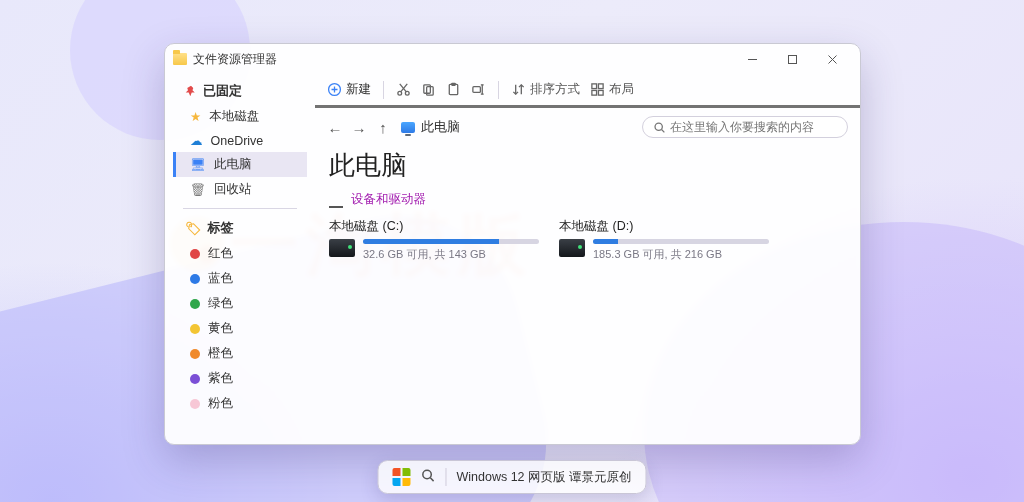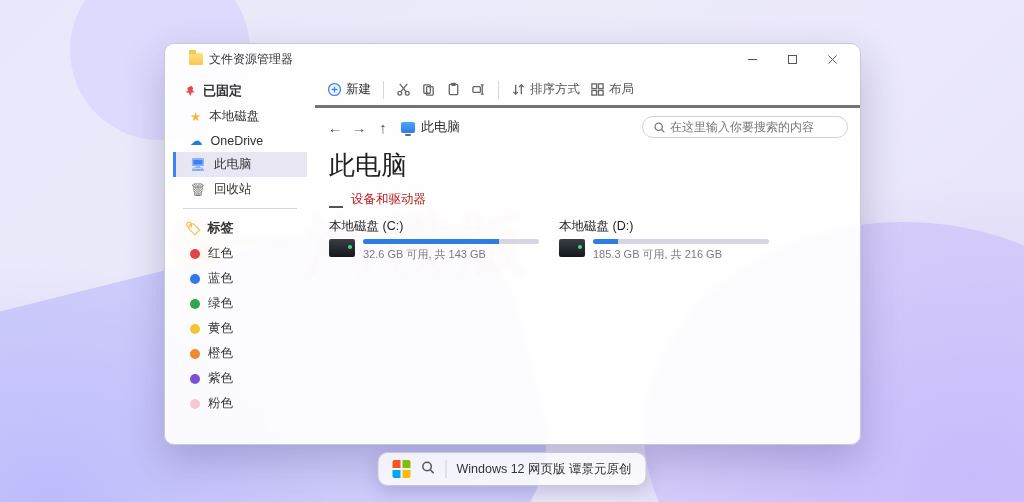--- a/index.html
+++ b/index.html
@@ -23,21 +23,21 @@
 .wm-dot { display:inline-block; width:54px; height:54px; border-radius:50%; background:rgba(244,168,48,0.35); vertical-align:middle; margin-right:6px; position:relative; top:-6px; }
 .wm-dot::after { content:""; position:absolute; width:18px; height:18px; background:rgba(216,84,36,0.45); border-radius:50%; left:28px; top:28px; }
 
 
 .window {
   position:absolute; left:164px; top:43px; width:697px; height:402px;
   background:rgba(255,255,255,0.93); border:1px solid #c9c9d3; border-radius:10px;
   box-shadow:0 16px 40px rgba(50,40,110,0.25); display:flex; flex-direction:column;
   backdrop-filter:blur(2px); z-index:5; overflow:hidden;
 }
-.titlebar { height:30px; display:flex; align-items:center; padding:8px 8px; font-size:12px; color:#333;margin-left:16px; }
+.titlebar { height:30px; display:flex; align-items:center; padding:8px 8px; font-size:12px; color:#333; }
 .titlebar .folder-ico { width:14px; height:12px; background:linear-gradient(#ffe089,#f7c84a); border-radius:1px; margin-right:6px; position:relative; }
 .titlebar .folder-ico::before { content:""; position:absolute; top:-3px; left:0; width:7px; height:4px; background:#f7c84a; border-radius:1px 1px 0 0; }
 .titlebar-spacer { flex:1; }
 .win-btn { width:40px; height:30px; display:flex; align-items:center; justify-content:center; color:#555; }
 .win-btn svg { width:11px; height:11px; }
 
 .body { display:flex; flex:1; min-height:0; }
 
 
 .sidebar { width:150px; padding:4px 8px 8px; border-right:0; font-size:12.5px; color:#333; overflow:hidden; }
@@ -68,36 +68,36 @@
 .nav-arrows { display:flex; gap:8px; color:#555; font-size:15px; }
 .nav-arrows span { width:16px; text-align:center; }
 .crumb { display:flex; align-items:center; gap:6px; font-size:13px; color:#303030; }
 .crumb .mon { width:14px; height:11px; background:linear-gradient(#4aa6ff,#2e7ae6); border-radius:2px; position:relative; }
 .crumb .mon::after { content:""; position:absolute; bottom:-3px; left:4px; width:6px; height:2px; background:#5f6b7a; border-radius:1px; }
 .searchbox { margin-left:auto; display:flex; align-items:center; gap:4px; border:1px solid #d3d0dd; border-radius:16px; padding:3px 10px; width:206px; background:#fff; }
 .searchbox input { border:0; outline:0; font-size:12px; flex:1; background:transparent; color:#333; }
 .searchbox svg { width:13px; height:13px; stroke:#777; fill:none; stroke-width:1.6; }
 
 .page-title { font-size:26px; font-weight:400; color:#222; padding:2px 14px 8px; }
-.section-title { display:flex; align-items:flex-end; gap:8px; padding:0 14px 6px; font-size:12.5px; color:#b91c1c; }
+.section-title { display:flex; align-items:flex-end; gap:8px; padding:0 14px 6px; font-size:12.5px; color:#a21caf; }
 .section-title .dash { width:14px; height:2px; background:#555; }
 
 .drives { display:flex; gap:20px; padding:4px 14px; }
 .drive { width:210px; }
 .drive-label { font-size:12.5px; color:#222; margin-bottom:4px; }
 .drive-row { display:flex; align-items:flex-start; gap:8px; }
 .drive-ico { width:26px; height:18px; background:linear-gradient(#3a3f46,#14171b); border-radius:2px; position:relative; flex:0 0 26px; }
 .drive-ico::after { content:""; position:absolute; right:3px; top:6px; width:4px; height:4px; background:#3fe27a; border-radius:50%; }
 .drive-info { flex:1; }
 .bar { height:5px; background:#d7d5e2; border-radius:3px; overflow:hidden; margin-bottom:3px; }
 .bar-fill { height:100%; background:#2f7de1; }
 .drive-sub { font-size:11px; color:#7a7885; }
 
 
-.taskbar { position:absolute; left:50%; bottom:16px; transform:translateX(-50%); height:34px; display:flex; align-items:center; gap:10px; padding:0 14px; background:rgba(255,255,255,0.82); border:1px solid #c9c6d6; border-radius:10px; box-shadow:0 6px 18px rgba(50,40,110,0.18); z-index:6; font-size:12.5px; color:#333; }
+.taskbar { position:absolute; left:50%; bottom:8px; transform:translateX(-50%); height:34px; display:flex; align-items:center; gap:10px; padding:0 14px; background:rgba(255,255,255,0.82); border:1px solid #c9c6d6; border-radius:10px; box-shadow:0 6px 18px rgba(50,40,110,0.18); z-index:6; font-size:12.5px; color:#333; }
 .tb-start { width:18px; height:18px; display:grid; grid-template-columns:1fr 1fr; grid-template-rows:1fr 1fr; gap:2px; }
 .tb-start span:nth-child(1){background:#f35325;border-radius:2px 0 0 0;}
 .tb-start span:nth-child(2){background:#81bc06;border-radius:0 2px 0 0;}
 .tb-start span:nth-child(3){background:#05a6f0;border-radius:0 0 0 2px;}
 .tb-start span:nth-child(4){background:#ffba08;border-radius:0 0 2px 0;}
 .taskbar svg { width:15px; height:15px; stroke:#555; fill:none; stroke-width:1.6; }
 .tb-vsep { width:1px; height:18px; background:#cfccda; }
 </style>
 </head>
 <body>

